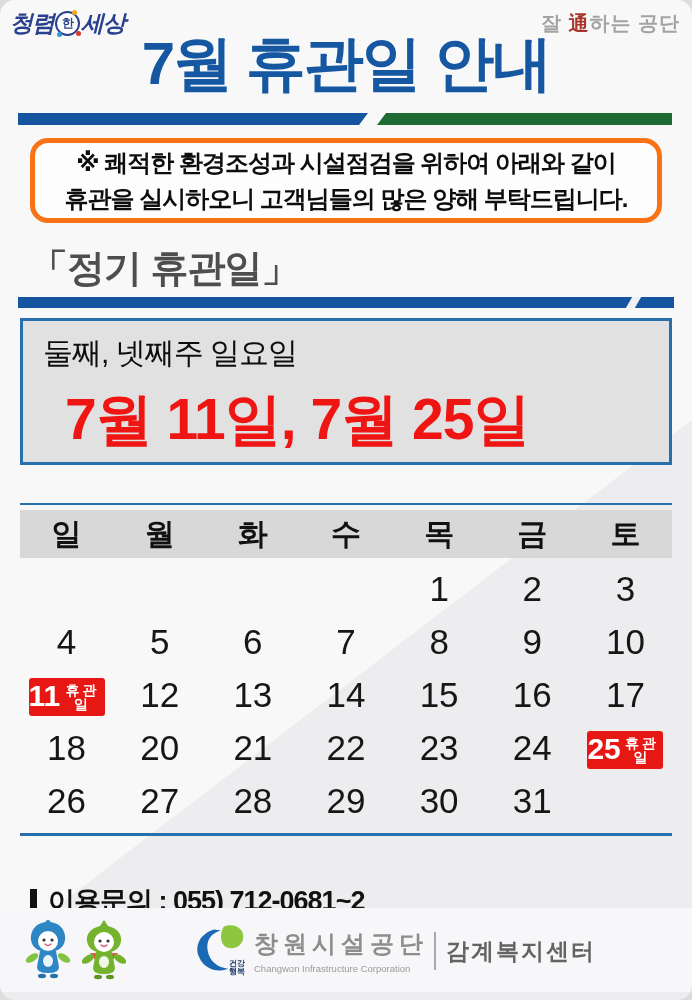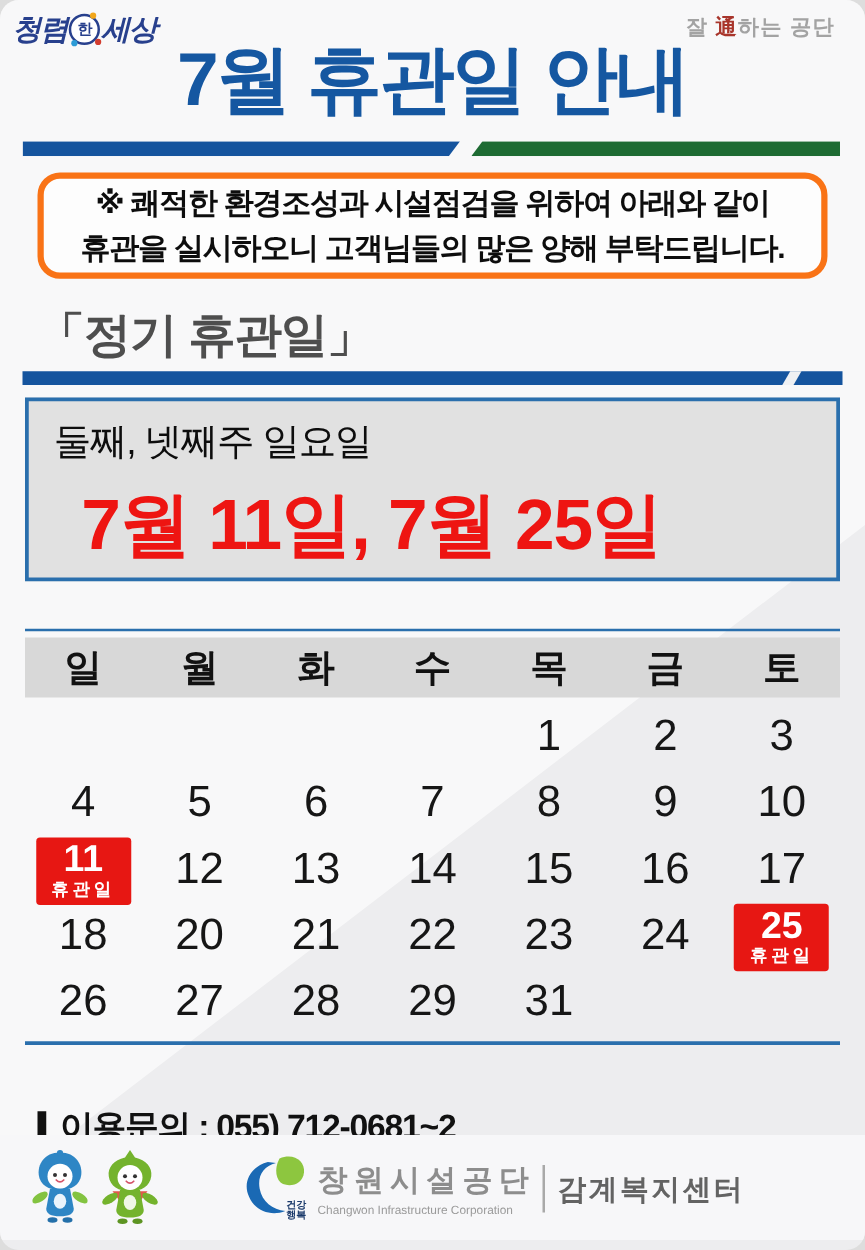--- a/index.html
+++ b/index.html
@@ -13,21 +13,21 @@
   .logo-left { left:10px; top:8px; font-size:23px; font-weight:bold; font-style:italic;
     color:#28408d; letter-spacing:-1px; display:flex; align-items:center; }
   .seal { position:relative; display:inline-flex; width:25px; height:25px; border-radius:50%;
     border:2px solid #28408d; background:#fff; color:#28408d; font-size:12px; font-style:normal;
     align-items:center; justify-content:center; margin:0 1px; }
   .seal i { position:absolute; width:5px; height:5px; border-radius:50%; }
   .seal i.d1 { background:#f2a71b; top:-3px; right:1px; }
   .seal i.d2 { background:#d23c2e; bottom:-2px; right:-3px; }
   .seal i.d3 { background:#2c9bd6; bottom:-3px; left:0; }
 
-  .slogan { right:24px; top:10px; font-size:17px; font-weight:bold; color:#a3a3a3; letter-spacing:1px; }
+  .slogan { right:12px; top:10px; font-size:20px; font-weight:bold; color:#a3a3a3; letter-spacing:1px; }
   .slogan .tong { color:#a8352b; }
 
   .main-title { left:0; top:24px; width:100%; text-align:center; font-size:60px; font-weight:800;
     color:#1557a1; letter-spacing:-2px; }
 
   .bar-blue { left:18px; top:113px; width:350px; height:12px; background:#15549e;
     clip-path:polygon(0 0,100% 0,calc(100% - 9px) 100%,0 100%); }
   .bar-green { left:377px; top:113px; width:295px; height:12px; background:#1e6b33;
     clip-path:polygon(9px 0,100% 0,100% 100%,0 100%); }
 
@@ -51,21 +51,21 @@
 
   
   .calendar { left:20px; top:503px; width:652px; }
   .cal-topline { height:2px; background:#2a6fad; margin-bottom:5px; }
   .cal-header { display:grid; grid-template-columns:repeat(7,1fr); background:#d8d8d8;
     height:48px; align-items:center; text-align:center; font-size:30px; font-weight:700; color:#111; }
   .cal-grid { display:grid; grid-template-columns:repeat(7,1fr); grid-auto-rows:53px;
     text-align:center; font-size:35px; font-weight:500; color:#161616; margin-top:4px; }
   .cell { display:flex; align-items:center; justify-content:center; }
   .closed-box { width:76px; margin:4px auto 0; background:#e71713; color:#fff;
-    border-radius:3px; padding:3px 0 4px; display:flex; flex-direction:column; line-height:1; }
+    border-radius:3px; padding:3px 0 4px; display:flex; line-height:1; }
   .cnum { font-size:30px; font-weight:800; }
   .clab { font-size:14px; font-weight:800; letter-spacing:3px; margin-top:3px;font-family:Liberation Mono, monospace; }
   .cal-bottomline { height:3px; background:#2a6fad; margin-top:6px; }
 
   
   .contact { left:30px; top:883px; display:flex; align-items:center; font-size:27px;
     font-weight:600; color:#111; letter-spacing:-1px; }
   .contact-bar { width:7px; height:25px; background:#111; margin-right:11px; }
 
   
@@ -179,20 +179,21 @@
       <div class="cell">
         <div class="closed-box">
           <span class="cnum">25</span>
           <span class="clab">휴관일</span>
         </div>
       </div>
       <div class="cell">26</div>
       <div class="cell">27</div>
       <div class="cell">28</div>
       <div class="cell">29</div>
+      <div class="cell">30</div>
       <div class="cell">31</div>
     </div>
     <div class="cal-bottomline"></div>
   </div>
 
   <div class="layer contact">
     <span class="contact-bar"></span>
     <span>이용문의 : 055) 712-0681~2</span>
   </div>
 

